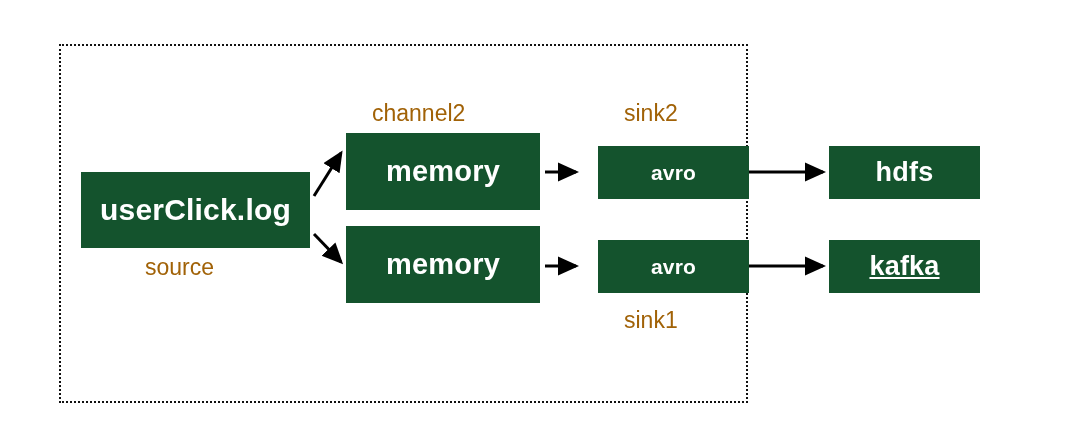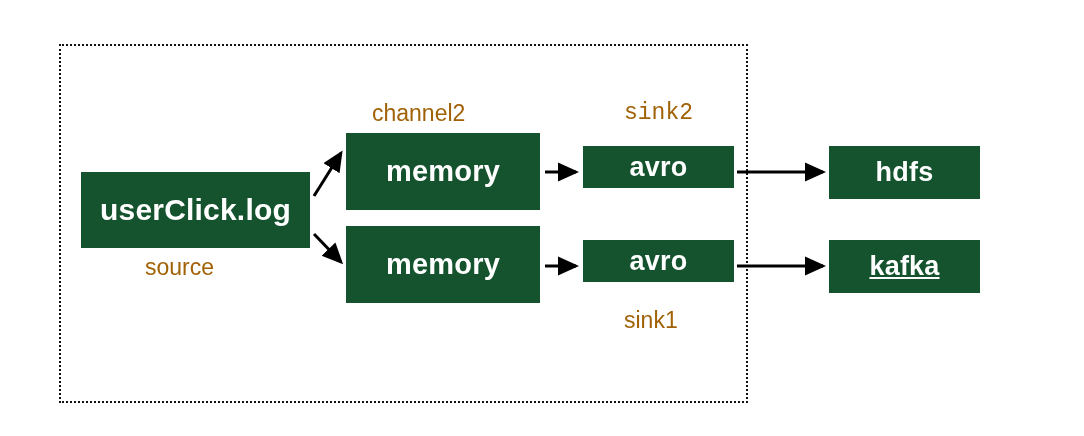--- a/index.html
+++ b/index.html
@@ -48,24 +48,24 @@
   }
   .node-channel {
     left: 346px;
     width: 194px;
     height: 77px;
     font-size: 29px;
   }
   .node-channel.upper { top: 133px; }
   .node-channel.lower { top: 226px; }
   .node-sink {
-    left: 583px;
+    left: 598px;
     width: 151px;
-    height: 42px;
-    font-size: 27px;
+    height: 53px;
+    font-size: 21px;
   }
   .node-sink.upper { top: 146px; }
   .node-sink.lower { top: 240px; }
   .node-dest {
     left: 829px;
     width: 151px;
     height: 53px;
     font-size: 27px;
   }
   .node-dest.upper { top: 146px; }
@@ -73,21 +73,21 @@
 
   .caption {
     position: absolute;
     font-size: 23px;
     color: #a16207;
     white-space: nowrap;
   }
   .cap-source    { left: 145px; top: 254px; }
   .cap-channel2  { left: 372px; top: 100px; }
   .cap-channel1  { left: 372px; top: 307px; }
-  .cap-sink2     { left: 624px; top: 100px; font-family: Liberation Mono, monospace; }
+  .cap-sink2     { left: 624px; top: 100px; }
   .cap-sink1     { left: 624px; top: 307px; }
 
   .edge-layer {
     position: absolute;
     left: 0;
     top: 0;
     width: 1084px;
     height: 436px;
     pointer-events: none;
   }

